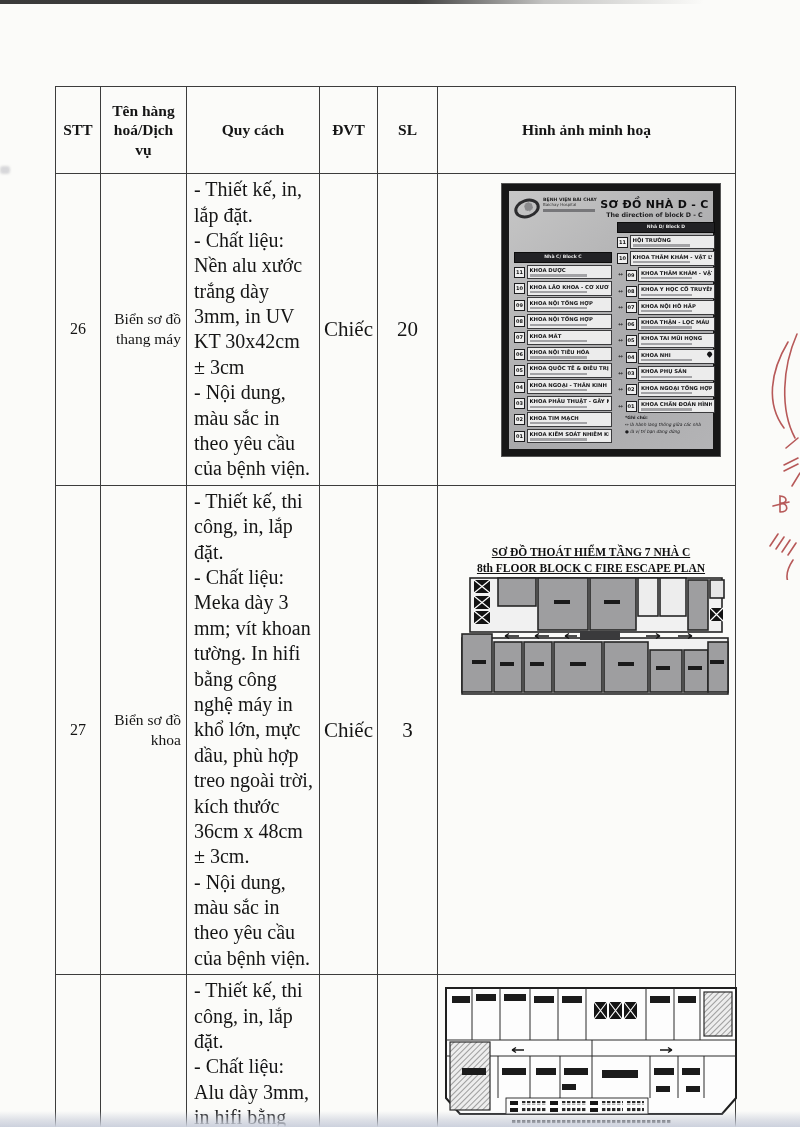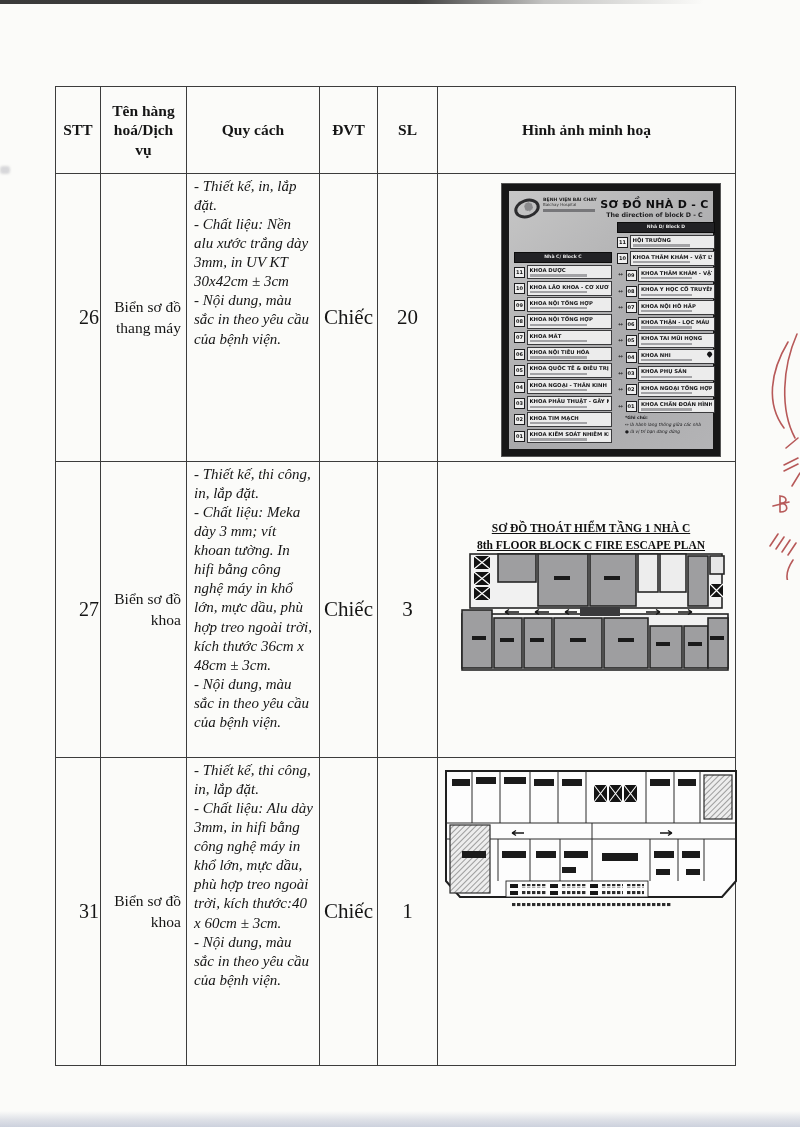--- a/index.html
+++ b/index.html
@@ -13,23 +13,23 @@
   .scan-bottom-edge{position:absolute;left:0;bottom:0;width:100%;height:16px;
     background:linear-gradient(to bottom,rgba(220,223,231,0) 0%,rgba(198,203,216,.55) 55%,#ccd1dd 100%);}
   .scan-left-smudge{position:absolute;left:0;top:166px;width:10px;height:8px;background:rgba(150,150,160,.35);
     border-radius:3px;filter:blur(1px);}
 
   
   table.doc-table{position:absolute;left:55px;top:86px;width:680px;border-collapse:collapse;table-layout:fixed;}
   .doc-table th,.doc-table td{border:1.4px solid #3c3c3c;}
   .doc-table thead tr{height:78px;}
   .doc-table th{font-size:15.5px;font-weight:bold;text-align:center;padding:14px 3px;line-height:1.25;}
-  td.c-stt{font-size:20px;text-align:right;}
+  td.c-stt{font-size:16px;text-align:center;}
   td.c-name{font-size:15.5px;text-align:right;padding:0 5px;line-height:1.3;}
-  td.c-spec{font-size:15px;vertical-align:top;padding:3px 6px 3px 7px;line-height:1.27;white-space:pre-line;font-style:italic;}
+  td.c-spec{font-size:20px;vertical-align:top;padding:3px 6px 3px 7px;line-height:1.27;white-space:pre-line;}
   td.c-unit,td.c-qty{font-size:21px;text-align:center;}
   td.c-img{padding:0;vertical-align:top;}
   .imgwrap{position:relative;width:100%;}
   .imgwrap.h26{height:285px;}
   .imgwrap.h27{height:293px;}
   .imgwrap.h28{height:305px;}
 
   
   .sign{position:absolute;left:64px;top:10px;width:218px;height:272px;box-sizing:border-box;
     border:7px solid #171717;background:linear-gradient(140deg,#c6c6c6,#a9a9ab 60%,#b4b4b6);
@@ -342,21 +342,21 @@
         <td class="c-stt">27</td>
         <td class="c-name">Biển sơ đồ khoa</td>
         <td class="c-spec">- Thiết kế, thi công, in, lắp đặt.
 - Chất liệu: Meka dày 3 mm; vít khoan tường. In hifi bằng công nghệ máy in khổ lớn, mực dầu, phù hợp treo ngoài trời, kích thước 36cm x 48cm ± 3cm.
 - Nội dung, màu sắc in theo yêu cầu của bệnh viện.</td>
         <td class="c-unit">Chiếc</td>
         <td class="c-qty">3</td>
         <td class="c-img">
           <div class="imgwrap h27">
             <div class="plan27-title">
-              <div>SƠ ĐỒ THOÁT HIỂM TẦNG 1 NHÀ C</div>
+              <div>SƠ ĐỒ THOÁT HIỂM TẦNG 7 NHÀ C</div>
               <div>8th FLOOR BLOCK C FIRE ESCAPE PLAN</div>
             </div>
             <svg class="plan27-svg" width="276" height="132" viewBox="0 0 276 132">
               <g stroke="#262626" stroke-width="1.6" fill="#9e9ea0">
                 <rect x="10" y="6" width="252" height="54" fill="#f1f1f1"></rect>
                 <rect x="2" y="66" width="266" height="56" fill="#f1f1f1"></rect>
                 <rect x="38" y="6" width="38" height="28"></rect>
                 <rect x="78" y="6" width="50" height="52"></rect>
                 <rect x="130" y="6" width="46" height="52"></rect>
                 <rect x="178" y="6" width="20" height="38" fill="#ededed"></rect>

